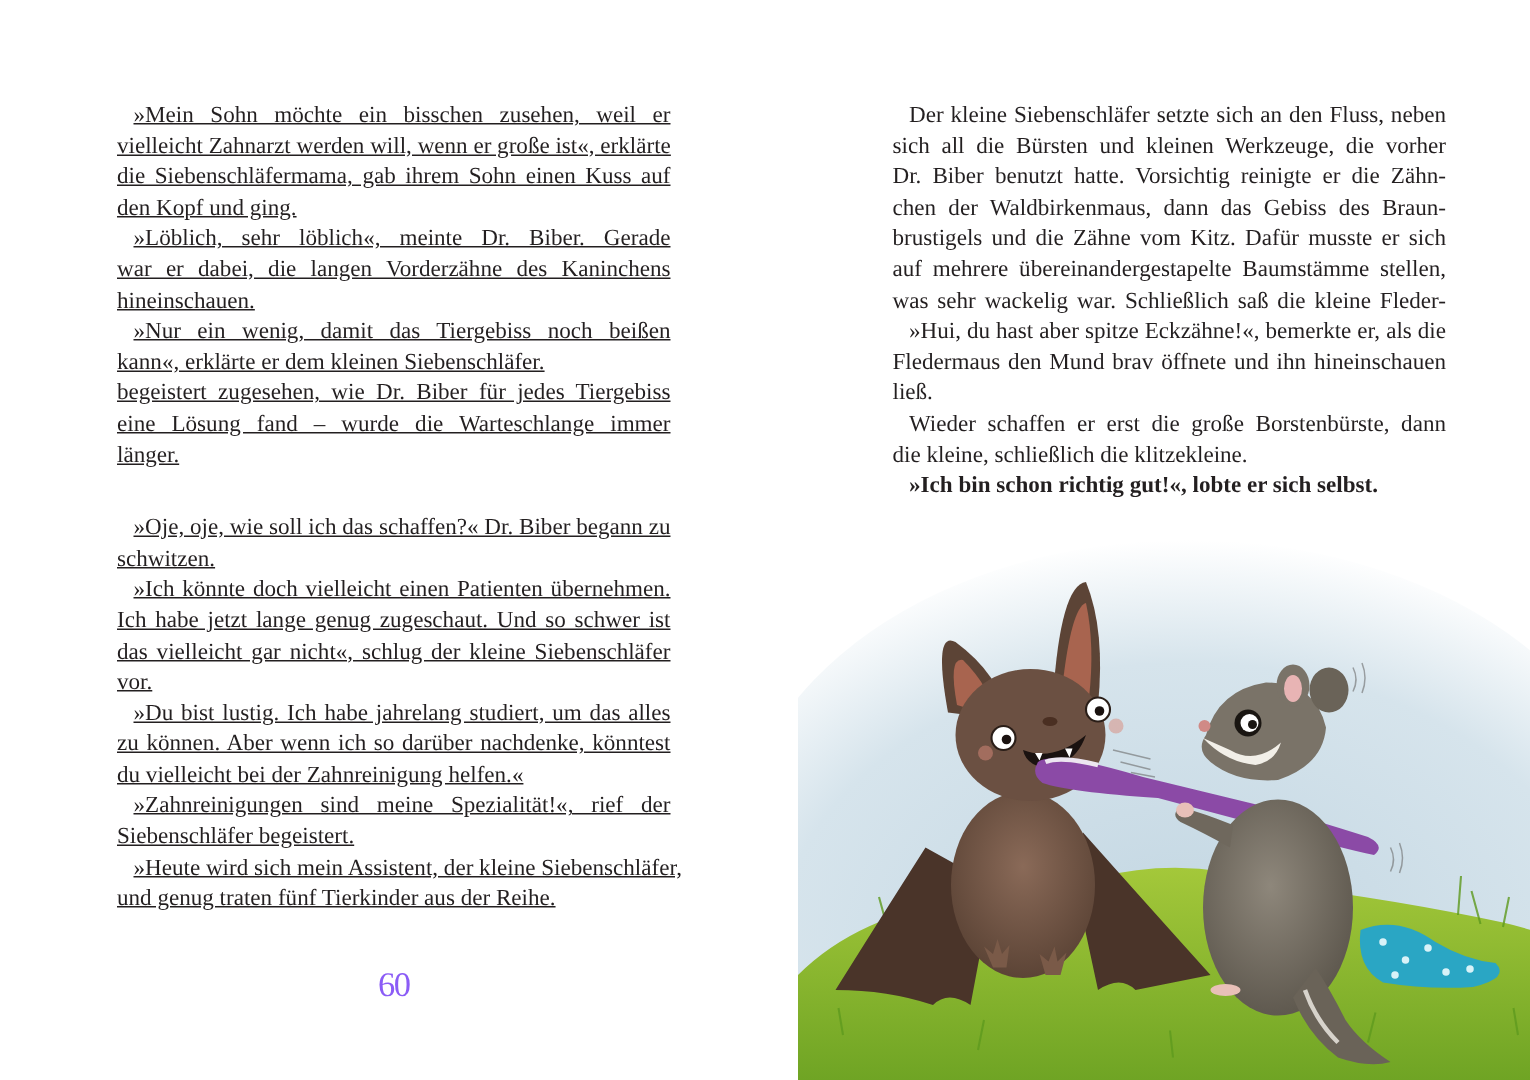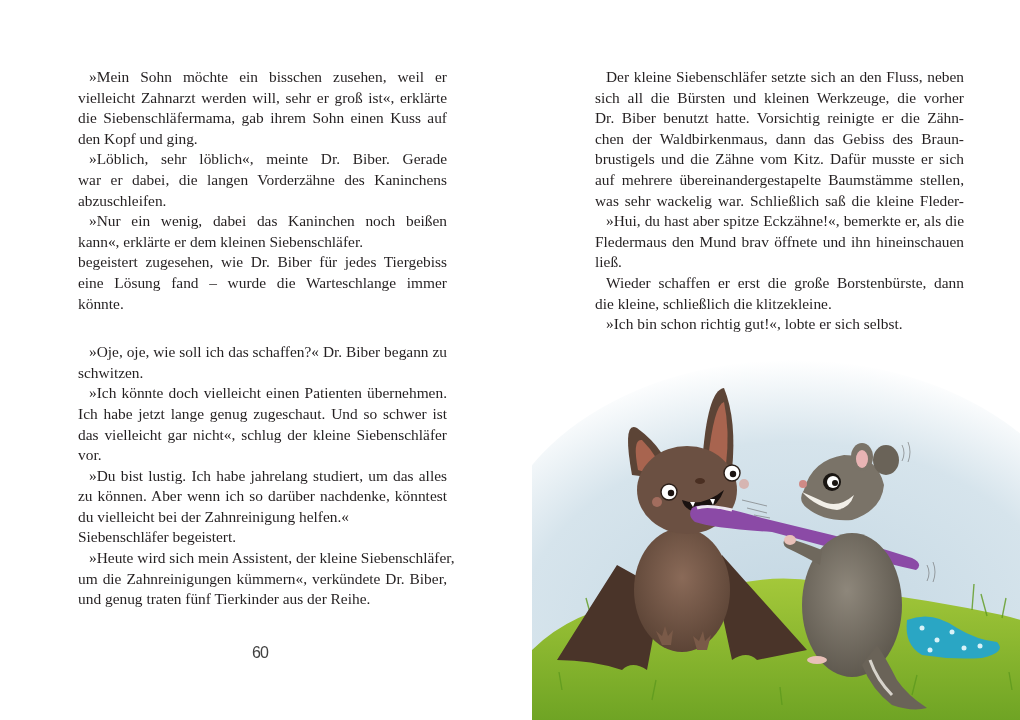--- a/index.html
+++ b/index.html
@@ -12,82 +12,82 @@
     .page { position: absolute; top: 0; height: 720px; }
     .page-left { left: 0; width: 510px; }
     .page-right { left: 532px; width: 510px; }
     .text-block {
       position: absolute;
       font-size: 15.4px;
       line-height: 20.6px;
       text-align: justify;
       hyphens: manual;
     }
-    .left-text { left: 78px; top: 67px; width: 369px; }
+    .left-text { left: 78px; top: 67px; width: 369px; text-decoration: underline; }
     .right-text { left: 63px; top: 67px; width: 369px; }
     .para { margin: 0; text-indent: 11px; }
     .line { display: block; text-align: justify; text-align-last: justify; white-space: nowrap; }
     .line.last { text-align-last: left; }
     .page-number {
       position: absolute; left: 252px; top: 644px;
-      font-family: Liberation Sans, sans-serif;
-      font-size: 16px; color: #404040; letter-spacing: -1px;
+      font-family: Liberation Serif, serif;
+      font-size: 23px; color: #8b5cf6; letter-spacing: -1px;
     }
     .illustration {
       position: absolute; left: 0; top: 360px; width: 510px; height: 360px;
       overflow: hidden;
     }
     .illustration svg { display: block; }
   </style>
 </head>
 <body>
 
 <div class="page page-left">
   <div class="text-block left-text" id="left-text">
       <p class="para" style="text-indent: 0px;">
         <span class="line" style="padding-left: 11px;">»Mein Sohn möchte ein bisschen zusehen, weil er</span>
-        <span class="line">vielleicht Zahnarzt werden will, sehr er groß ist«, erklärte</span>
+        <span class="line">vielleicht Zahnarzt werden will, wenn er große ist«, erklärte</span>
         <span class="line">die Siebenschläfermama, gab ihrem Sohn einen Kuss auf</span>
         <span class="line last">den Kopf und ging.</span>
       </p>
       <p class="para" style="text-indent: 0px;">
         <span class="line" style="padding-left: 11px;">»Löblich, sehr löblich«, meinte Dr. Biber. Gerade</span>
         <span class="line">war er dabei, die langen Vorderzähne des Kaninchens</span>
-        <span class="line last">abzuschleifen.</span>
-      </p>
-      <p class="para" style="text-indent: 0px;">
-        <span class="line" style="padding-left: 11px;">»Nur ein wenig, dabei das Kaninchen noch beißen</span>
+        <span class="line last">hineinschauen.</span>
+      </p>
+      <p class="para" style="text-indent: 0px;">
+        <span class="line" style="padding-left: 11px;">»Nur ein wenig, damit das Tiergebiss noch beißen</span>
         <span class="line last">kann«, erklärte er dem kleinen Siebenschläfer.</span>
       </p>
       <p class="para" style="text-indent: 0px;">
         <span class="line">begeistert zugesehen, wie Dr. Biber für jedes Tiergebiss</span>
         <span class="line">eine Lösung fand – wurde die Warteschlange immer</span>
-        <span class="line last">könnte.</span>
+        <span class="line last">länger.</span>
       </p>
       <p class="para" style="text-indent: 0px; margin-top: 28px;">
         <span class="line" style="padding-left: 11px;">»Oje, oje, wie soll ich das schaffen?« Dr. Biber begann zu</span>
         <span class="line last">schwitzen.</span>
       </p>
       <p class="para" style="text-indent: 0px;">
         <span class="line" style="padding-left: 11px;">»Ich könnte doch vielleicht einen Patienten übernehmen.</span>
         <span class="line">Ich habe jetzt lange genug zugeschaut. Und so schwer ist</span>
         <span class="line">das vielleicht gar nicht«, schlug der kleine Siebenschläfer</span>
         <span class="line last">vor.</span>
       </p>
       <p class="para" style="text-indent: 0px;">
         <span class="line" style="padding-left: 11px;">»Du bist lustig. Ich habe jahrelang studiert, um das alles</span>
         <span class="line">zu können. Aber wenn ich so darüber nachdenke, könntest</span>
         <span class="line last">du vielleicht bei der Zahnreinigung helfen.«</span>
       </p>
       <p class="para" style="text-indent: 0px;">
+        <span class="line" style="padding-left: 11px;">»Zahnreinigungen sind meine Spezialität!«, rief der</span>
         <span class="line last">Siebenschläfer begeistert.</span>
       </p>
       <p class="para" style="text-indent: 0px;">
         <span class="line" style="padding-left: 11px;">»Heute wird sich mein Assistent, der kleine Siebenschläfer,</span>
-        <span class="line">um die Zahnreinigungen kümmern«, verkündete Dr. Biber,</span>
         <span class="line last">und genug traten fünf Tierkinder aus der Reihe.</span>
       </p>
     </div>
   <div class="page-number">60</div>
 </div>
 
 <div class="page page-right">
   <div class="text-block right-text" id="right-text">
       <p class="para" style="text-indent: 0px;">
         <span class="line" style="padding-left: 11px;">Der kleine Siebenschläfer setzte sich an den Fluss, neben</span>
@@ -101,21 +101,21 @@
       <p class="para" style="text-indent: 0px;">
         <span class="line" style="padding-left: 11px;">»Hui, du hast aber spitze Eckzähne!«, bemerkte er, als die</span>
         <span class="line">Fledermaus den Mund brav öffnete und ihn hineinschauen</span>
         <span class="line last">ließ.</span>
       </p>
       <p class="para" style="text-indent: 0px;">
         <span class="line" style="padding-left: 11px;">Wieder schaffen er erst die große Borstenbürste, dann</span>
         <span class="line last">die kleine, schließlich die klitzekleine.</span>
       </p>
       <p class="para" style="text-indent: 0px;">
-        <span class="line last" style="padding-left: 11px;">»Ich bin schon richtig gut!«, lobte er sich selbst.</span>
+        <span class="line last" style="padding-left: 11px; font-weight: bold;">»Ich bin schon richtig gut!«, lobte er sich selbst.</span>
       </p>
     </div>
 
   <div class="illustration">
     <svg width="510" height="360" viewBox="0 0 510 360">
       <defs>
         <radialGradient id="skyGrad" cx="50%" cy="65%" r="65%">
           <stop offset="0%" stop-color="#c2d6e2"></stop>
           <stop offset="70%" stop-color="#d6e4ec"></stop>
           <stop offset="100%" stop-color="#ffffff"></stop>

